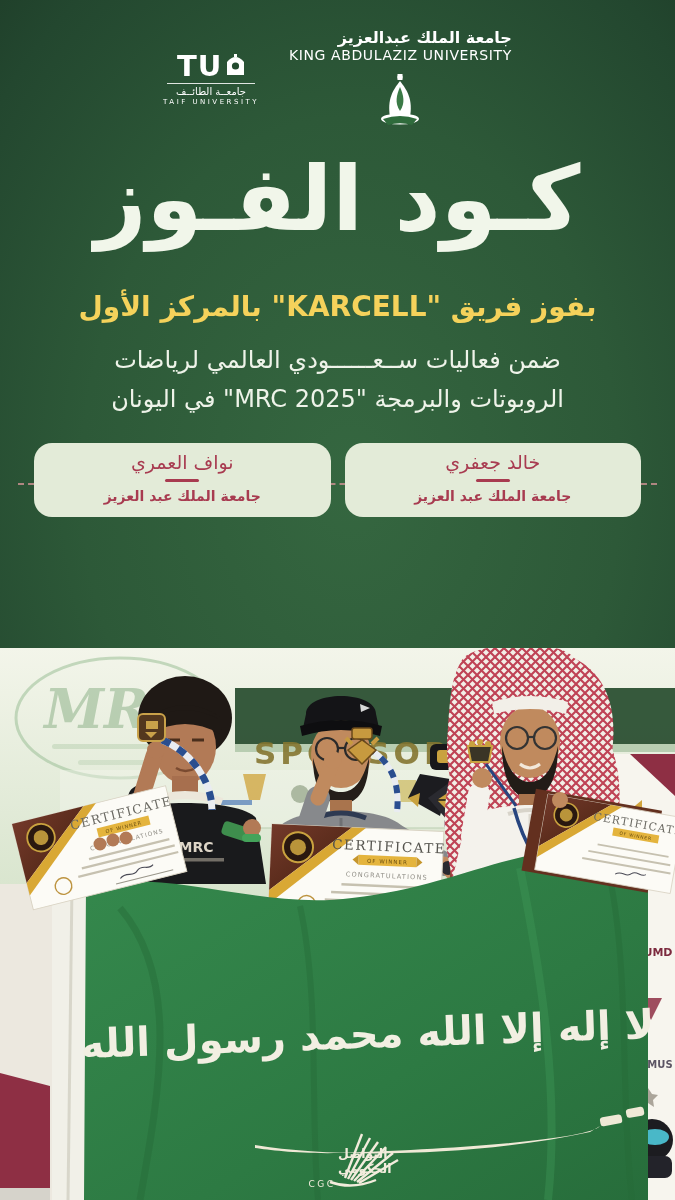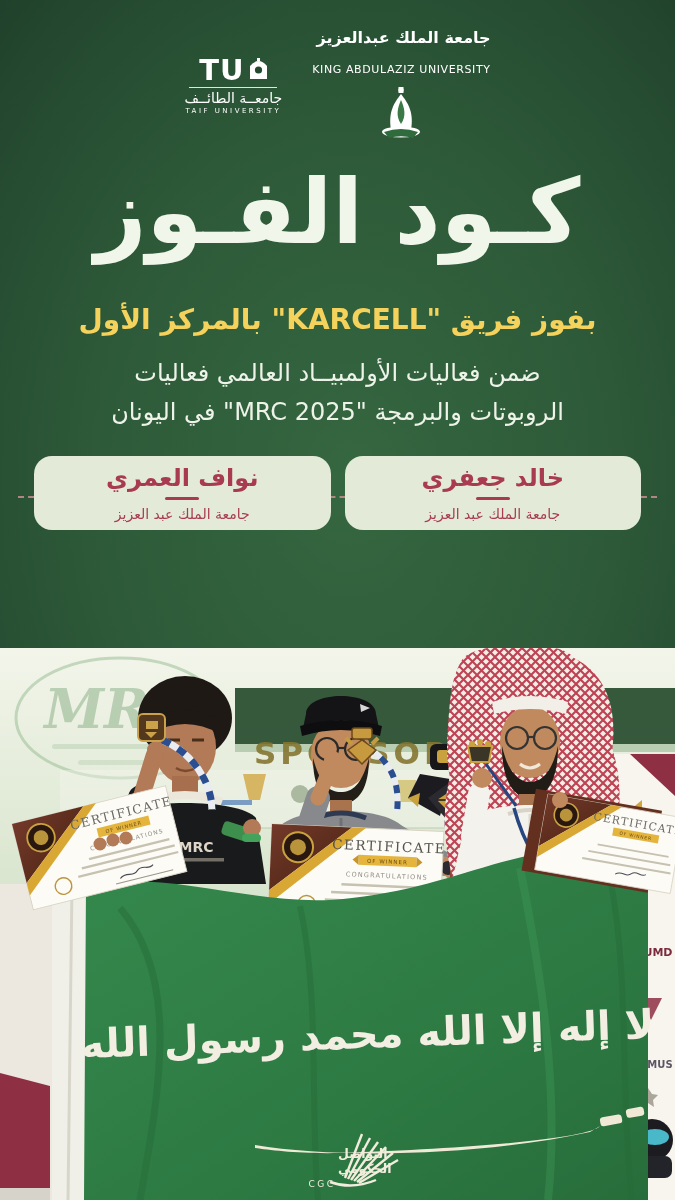--- a/index.html
+++ b/index.html
@@ -8,40 +8,40 @@
     position:relative;width:675px;height:1200px;margin:0 auto;overflow:hidden;
     font-family:"DejaVu Sans",sans-serif;
     background:radial-gradient(95% 72% at 52% 40%, #356740 0%, #2d5938 42%, #23472f 70%, #182f1f 100%);
   }
   
   .logos{display:flex;justify-content:center;align-items:center;gap:30px;padding-top:28px;}
   .tu-logo{display:flex;flex-direction:column;align-items:center;color:#fff;}
   .tu-top{display:flex;align-items:flex-end;gap:4px;}
   .tu-acronym{font-size:29px;font-weight:800;letter-spacing:1px;line-height:.85;}
   .tu-divider{width:88px;height:1px;background:rgba(255,255,255,.85);margin:4px 0 2px;}
-  .tu-arabic{font-size:14px;letter-spacing:2px;}
+  .tu-arabic{font-size:10px;letter-spacing:2px;}
   .tu-english{font-size:7px;letter-spacing:2.5px;margin-top:1px;}
   .kau-logo{display:flex;align-items:center;gap:10px;color:#fff;flex-direction:column;}
   .kau-text{text-align:right;}
   .kau-arabic{font-size:16px;font-weight:800;direction:rtl;}
-  .kau-english{font-size:11px;letter-spacing:.6px;margin-top:16px;}
+  .kau-english{font-size:14px;letter-spacing:.6px;margin-top:0;}
   
   .title-bold{margin-top:4px;text-align:center;color:#f1f6ea;font-size:90px;font-weight:800;line-height:1.42;direction:rtl;}
   .title-light{margin-top:-10px;text-align:center;color:#edf4e6;font-size:70px;font-weight:400;line-height:1.35;direction:rtl;}
   
   .highlight{margin-top:22px;text-align:center;direction:rtl;color:#f5d25b;font-size:28px;font-weight:800;line-height:1.55;}
   .details{margin-top:13px;text-align:center;direction:rtl;color:#eef3e9;font-size:24px;font-weight:400;line-height:1.6;}
   
   .winners{position:relative;margin:25px 34px 0;display:flex;gap:14px;}
   .dash-line{position:absolute;left:-16px;right:-16px;top:40px;border-top:2px dashed #c78f8f;opacity:.85;}
   .winner-card{position:relative;z-index:1;flex:1;height:74px;background:#e3ebd8;border-radius:18px;
     padding:9px 6px 8px;text-align:center;direction:rtl;}
-  .winner-name{color:#a83b50;font-size:24px;font-weight:700;line-height:1.1;}
+  .winner-name{color:#a83b50;font-size:19px;font-weight:400;line-height:1.1;}
   .winner-line{width:34px;height:3px;background:#a83b50;border-radius:2px;margin:6px auto 6px;}
-  .winner-uni{color:#a83b50;font-size:14px;font-weight:400;}
+  .winner-uni{color:#a83b50;font-size:14px;font-weight:700;}
   
   .photo{position:absolute;left:0;top:648px;width:675px;height:552px;}
   .photo svg{display:block;}
   svg text{font-family:"DejaVu Sans",sans-serif;}
   svg text.serif{font-family:"DejaVu Serif",serif;}
 </style>
 </head>
 <body>
 
 <div class="poster">
@@ -81,21 +81,21 @@
     </div>
   </div>
 
   <div class="title-bold">كـود الفـوز</div>
 
   <div class="highlight">
     <div>بفوز فريق "KARCELL" بالمركز الأول</div>
   </div>
 
   <div class="details">
-    <div>ضمن فعاليات الأولمبيــاد العالمي فعاليات</div>
+    <div>ضمن فعاليات ســعــــــودي العالمي لرياضات</div>
     <div>الروبوتات والبرمجة "MRC 2025" في اليونان</div>
   </div>
 
   <div class="winners" dir="rtl">
     <div class="dash-line"></div>
     <div class="winner-card">
       <div class="winner-name">خالد جعفري</div>
       <div class="winner-line"></div>
       <div class="winner-uni">جامعة الملك عبد العزيز</div>
     </div>

